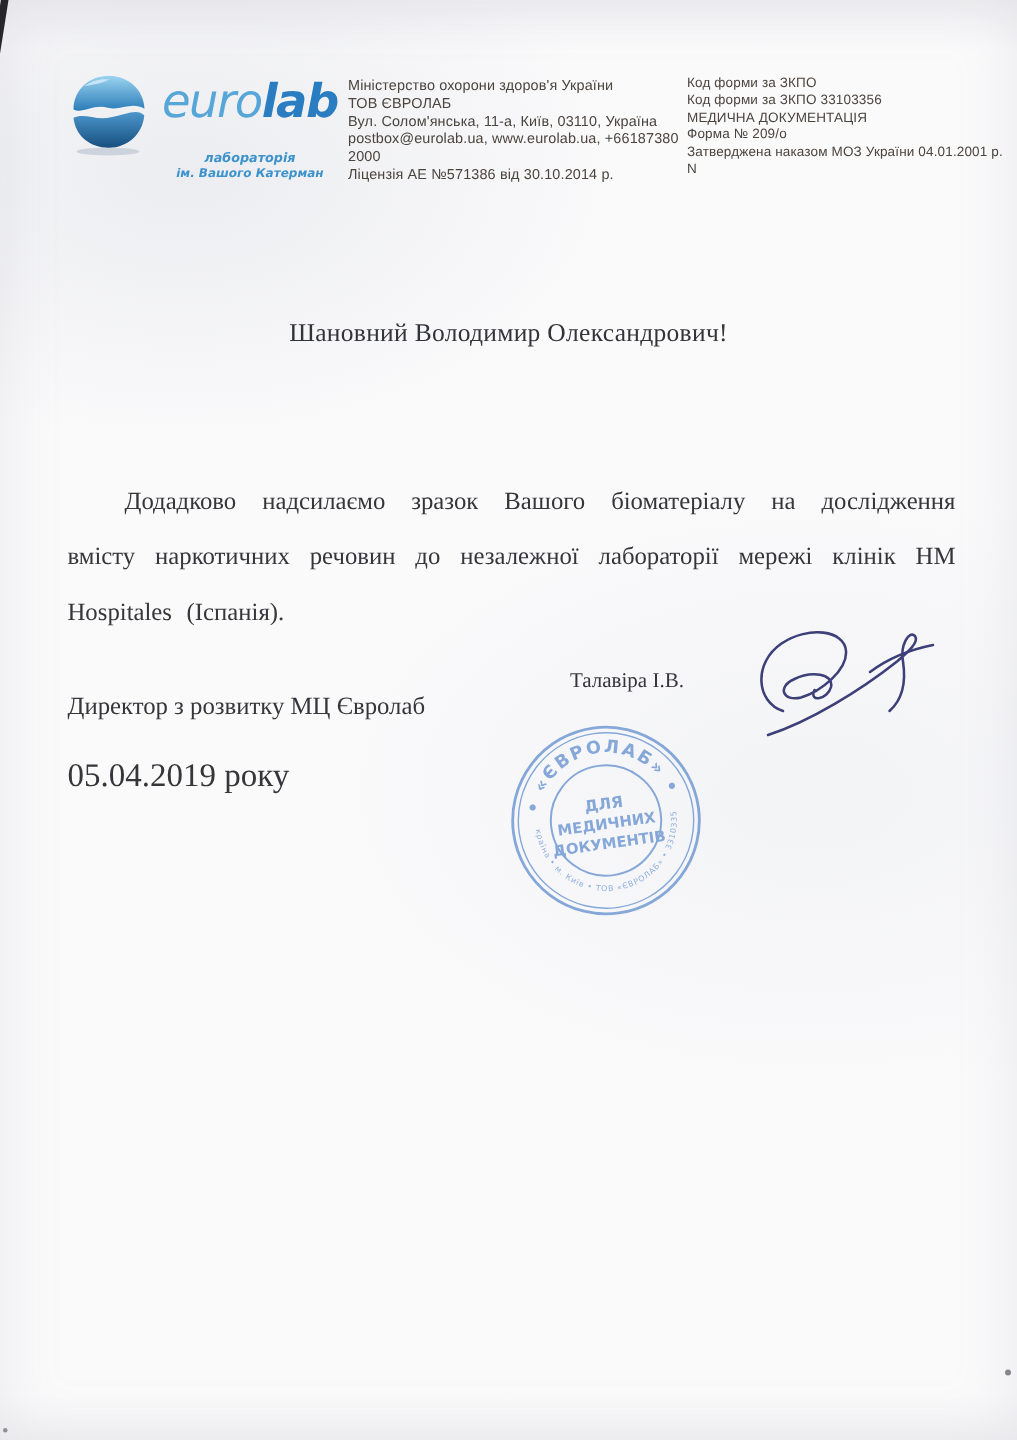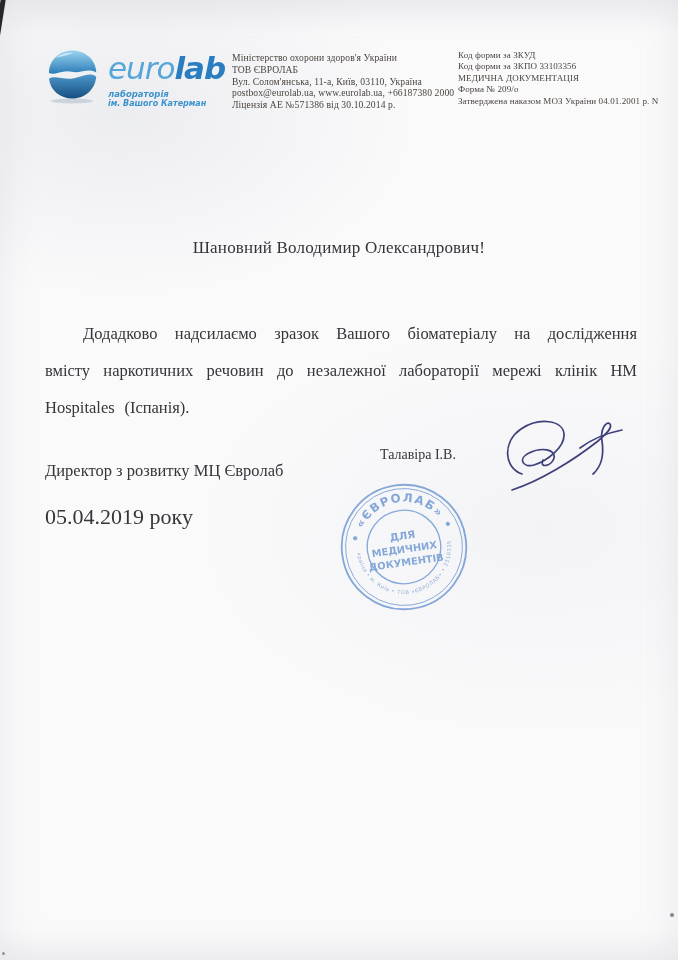--- a/index.html
+++ b/index.html
@@ -26,32 +26,32 @@
   .speck.s2{width:3px;height:3px;left:2px;top:952px;opacity:.6;}
 
   
   .header{position:absolute;left:0;top:0;width:586px;height:130px;}
   .logo{position:absolute;left:44px;top:47px;display:flex;align-items:flex-start;}
   .logo .globe{display:block;}
   .logo-textcol{margin-left:6px;margin-top:6px;font-style:italic;font-family:"DejaVu Sans",sans-serif;}
   .brand{font-size:31px;line-height:30px;letter-spacing:-1px;}
   .brand .euro{color:#57a6d8;font-weight:500;}
   .brand .lab{color:#2a7dc0;font-weight:bold;}
-  .logo-sub{color:#3d93cb;font-weight:bold;margin-top:7px;}
+  .logo-sub{color:#3d93cb;font-weight:bold;text-align:center;margin-top:19px;}
   .logo-sub .l1{font-size:8.5px;line-height:9px;display:block;}
   .logo-sub .l2{font-size:8px;line-height:9px;display:block;}
 
   .hdr-block{position:absolute;font-size:9.6px;line-height:11.8px;color:#4b443f;
-    font-family:Liberation Serif, serif;letter-spacing:.1px;}
+    font-family:Liberation Sans, sans-serif;letter-spacing:.1px;}
   .hdr-center{left:232px;top:52px;width:228px;}
   .hdr-right{left:458px;top:50px;width:218px;font-size:9px;line-height:11.4px;}
   .hdr-block span{display:block;}
 
   
-  .salutation{position:absolute;left:0;top:238px;width:678px;text-align:center;
+  .salutation{position:absolute;left:0;top:212px;width:678px;text-align:center;
     font-size:17px;letter-spacing:.2px;color:#33333a;}
   .body-par{position:absolute;left:45px;top:298px;width:592px;
     font-size:16.5px;line-height:37px;text-align:justify;text-align-last:left;
     text-indent:38px;word-spacing:.34em;color:#35353a;}
   .signer-title{position:absolute;left:45px;top:461px;font-size:16.5px;color:#35353a;}
   .signer-name{position:absolute;left:380px;top:447px;font-size:14px;color:#35353a;}
   .date-line{position:absolute;left:45px;top:504px;font-size:22px;color:#35353a;}
 
   
   .signature{position:absolute;left:490px;top:408px;width:142px;height:96px;}
@@ -102,21 +102,21 @@
 
     <div class="hdr-block hdr-center">
       <span>Міністерство охорони здоров'я України</span>
       <span>ТОВ ЄВРОЛАБ</span>
       <span>Вул. Солом'янська, 11-а, Київ, 03110, Україна</span>
       <span>postbox@eurolab.ua, www.eurolab.ua,  +66187380 2000</span>
       <span>Ліцензія АЕ №571386 від 30.10.2014 р.</span>
     </div>
 
     <div class="hdr-block hdr-right">
-      <span>Код форми за ЗКУД</span>
+      <span>Код форми за ЗКПО</span>
       <span>Код форми за ЗКПО 33103356</span>
       <span>МЕДИЧНА ДОКУМЕНТАЦІЯ</span>
       <span>Форма № 209/о</span>
       <span>Затверджена  наказом МОЗ України  04.01.2001 р. N</span>
     </div>
   </div>
 
   <div class="salutation">Шановний Володимир Олександрович!</div>
 
   <p class="body-par">Додадково  надсилаємо  зразок Вашого біоматеріалу на дослідження вмісту наркотичних речовин до незалежної лабораторії мережі клінік HM Hospitales (Іспанія).</p>

